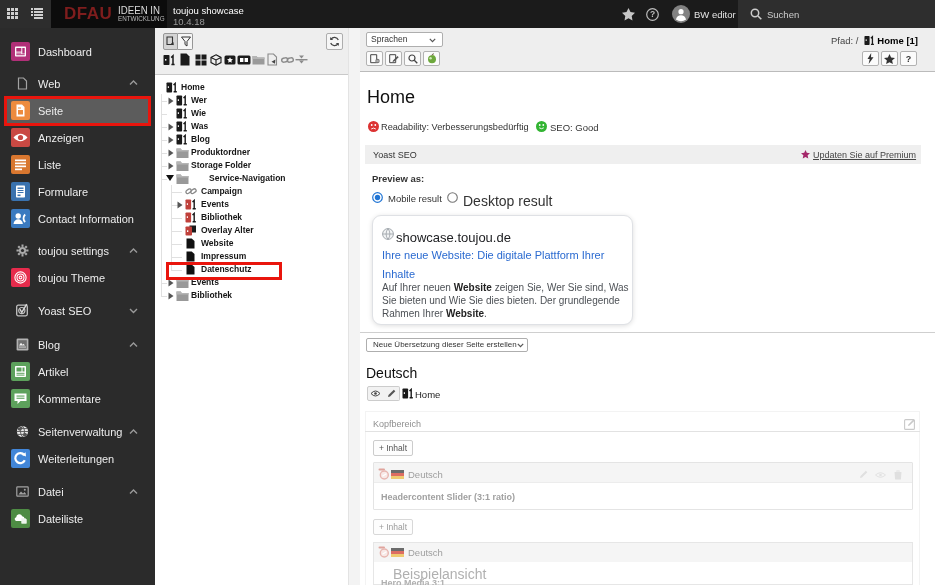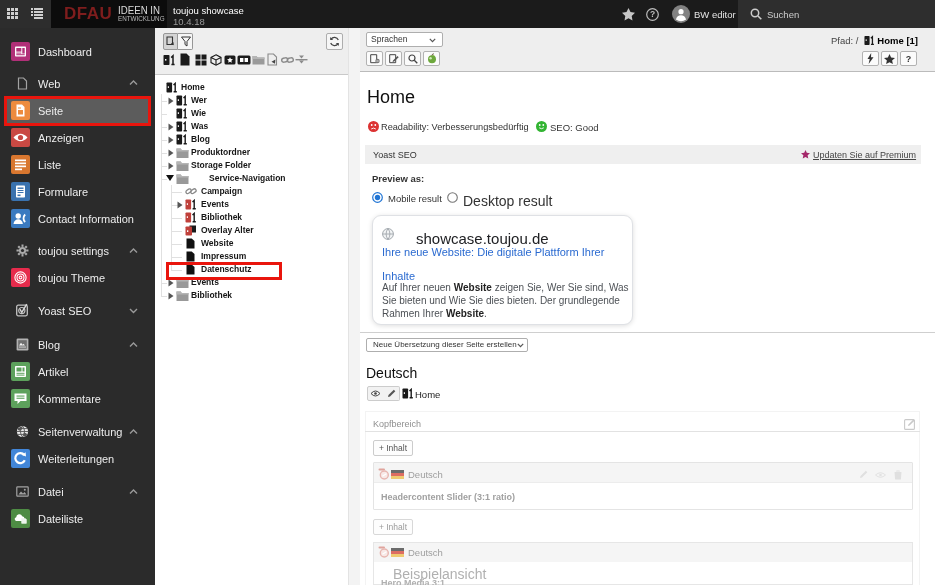--- a/index.html
+++ b/index.html
@@ -536,22 +536,22 @@
 <svg class="abs" style="left:447px;top:192px" width="11" height="11" viewBox="0 0 11 11">
     <circle cx="5.5" cy="5.5" r="4.8" fill="#fff" stroke="#777" stroke-width="1.1"></circle>
   </svg>
 <div class="abs" style="left:463px;top:193px;font-size:14px;color:#333">Desktop result</div>
 
 <div class="abs" style="left:372px;top:215px;width:261px;height:110px;background:#fff;border:1px solid #dfe1e5;border-radius:9px;box-shadow:0 1px 5px rgba(0,0,0,0.13)"></div>
 <svg class="abs" style="left:382px;top:228px" width="12" height="12" viewBox="0 0 12 12">
     <circle cx="6" cy="6" r="5.4" fill="#f1f3f4" stroke="#9aa0a6" stroke-width="0.9"></circle>
     <path d="M0.6 6h10.8M6 0.6a8.6 8.6 0 0 1 0 10.8M6 0.6a8.6 8.6 0 0 0 0 10.8" fill="none" stroke="#9aa0a6" stroke-width="0.8"></path>
   </svg>
-<div class="abs" style="left:416px;top:230px;font-size:15px;color:#202124">showcase.toujou.de</div>
-<div class="abs" style="left:382px;top:240px;font-size:11px;color:#2a6ad0;width:232px;line-height:24px">Ihre neue Website: Die digitale Plattform Ihrer Inhalte</div>
+<div class="abs" style="left:396px;top:230px;font-size:13px;color:#202124">showcase.toujou.de</div>
+<div class="abs" style="left:382px;top:246px;font-size:11px;color:#2a6ad0;width:232px;line-height:19px">Ihre neue Website: Die digitale Plattform Ihrer Inhalte</div>
 <div class="abs" style="left:382px;top:281px;font-size:10px;color:#4d5156;width:252px;line-height:13px">Auf Ihrer neuen <b style="color:#222">Website</b> zeigen Sie, Wer Sie sind, Was Sie bieten und Wie Sie dies bieten. Der grundlegende Rahmen Ihrer <b style="color:#222">Website</b>.</div>
 
 <div class="abs" style="left:360px;top:332px;width:575px;height:1px;background:#cfcfcf"></div>
 
 <div class="abs" style="left:366px;top:338px;width:162px;height:14px;background:#fff;border:1px solid #aeaeae;border-radius:2px;font-size:8px;color:#333;line-height:12.5px;padding-left:6px;white-space:nowrap">Neue Übersetzung dieser Seite erstellen</div>
 <svg class="abs" style="left:517px;top:343px" width="7" height="5" viewBox="0 0 7 5">
     <path d="M0.8 0.8L3.5 3.6 6.2 0.8" fill="none" stroke="#555" stroke-width="1.2"></path>
   </svg>
 
 <div class="abs" style="left:366px;top:365px;font-size:14px;color:#0f0f0f">Deutsch</div>

